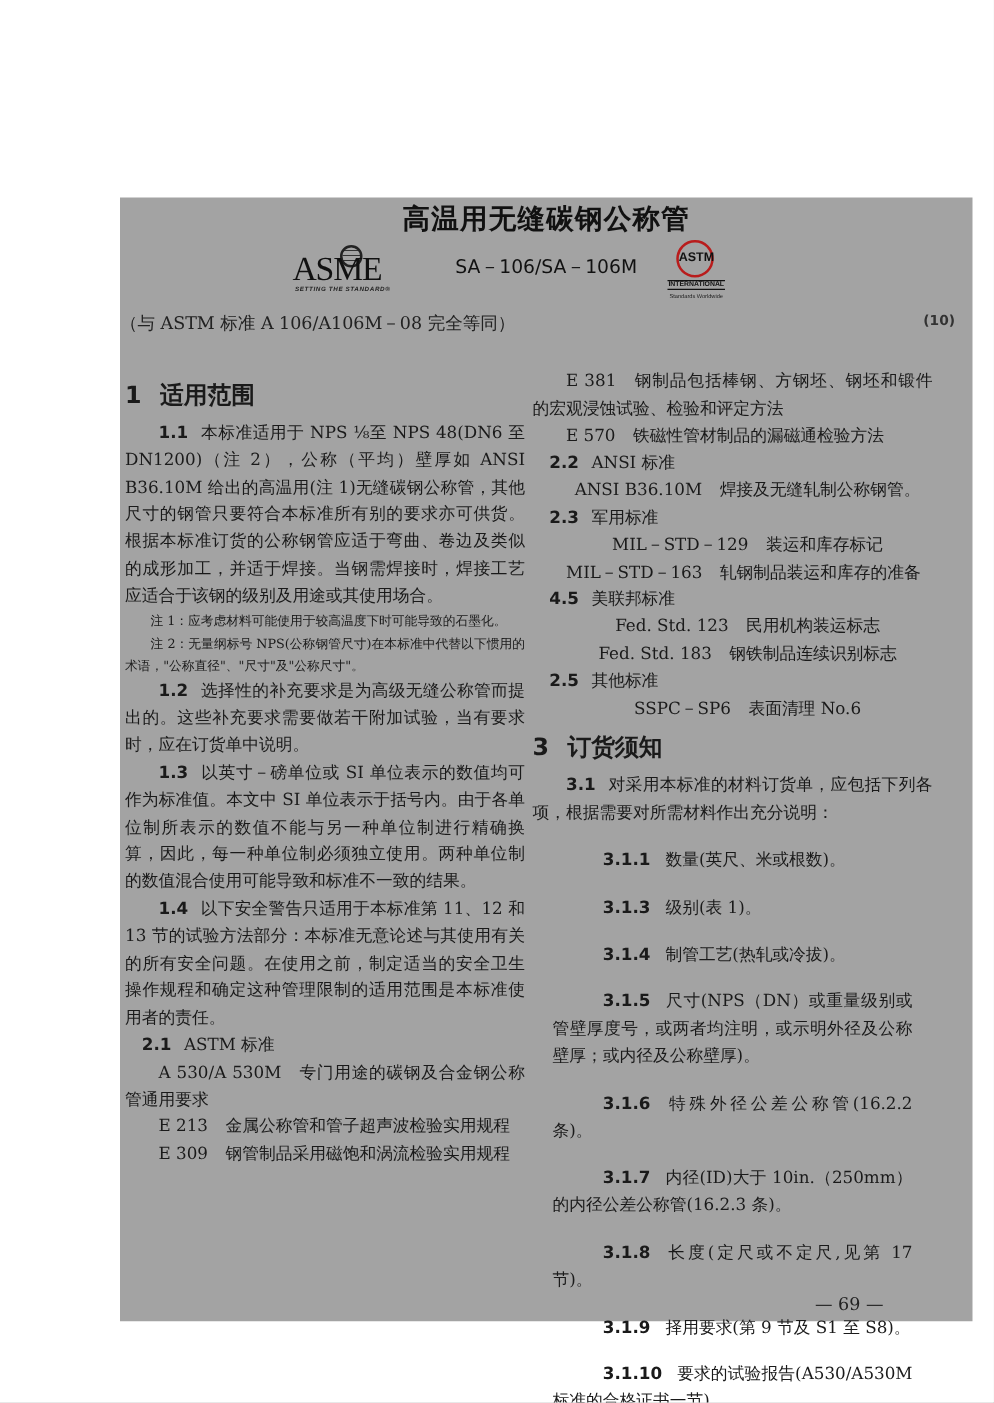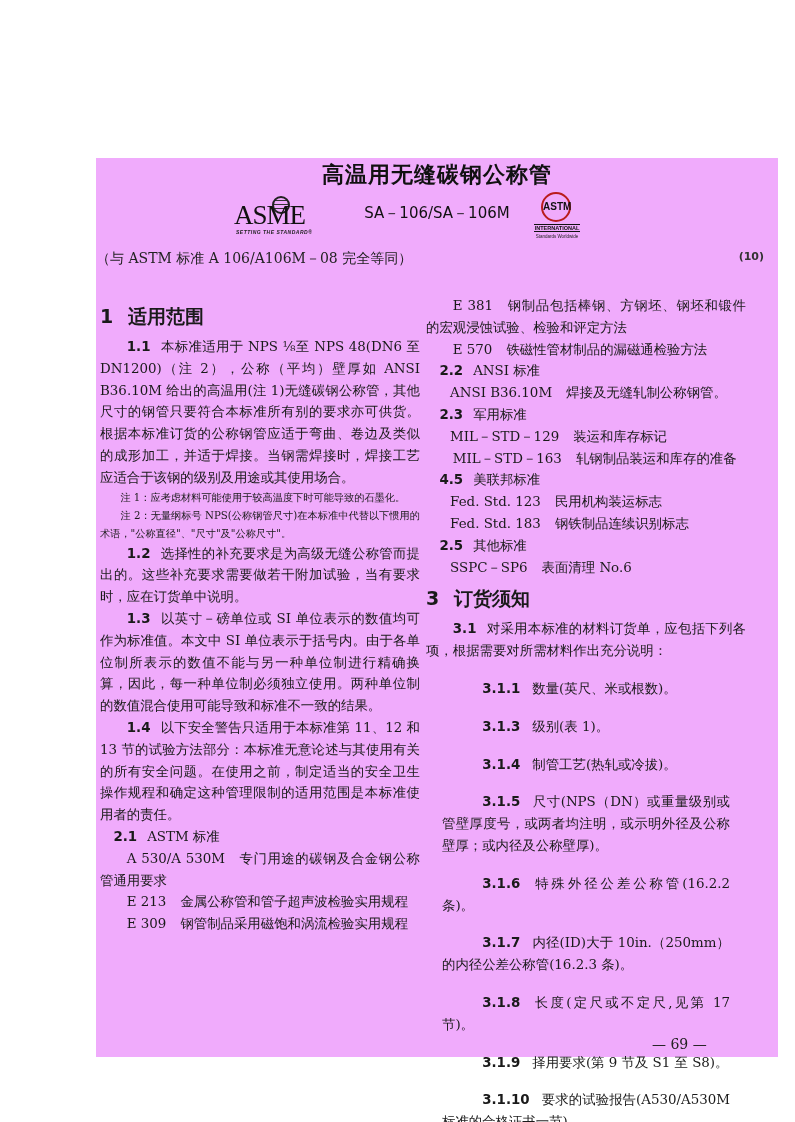--- a/index.html
+++ b/index.html
@@ -1,18 +1,18 @@
 <!DOCTYPE html>
 <html><head>
   <meta charset="utf-8">
   <style>
     html, body { margin: 0; padding: 0; background: #ffffff; }
     body { width: 795px; height: 1122px; position: relative; overflow: hidden;
            font-family: "DejaVu Serif", "Liberation Serif", serif; color: #1a1a1a; }
-    .page { position: absolute; left: 96px; top: 158px; width: 682px; height: 899px; background: #f0abfc; }
+    .page { position: absolute; left: 96px; top: 158px; width: 682px; height: 899px; background: #a3a3a3; }
     .title { position: absolute; left: 0; right: 0; top: 2px; text-align: center;
              font-family: "DejaVu Sans", "Liberation Sans", sans-serif; font-weight: bold;
              font-size: 22px; letter-spacing: 1px; color: #111; }
     .logo-row { position: absolute; top: 34px; left: 0; right: 0; height: 50px; }
     .asme { position: absolute; left: 138px; top: 4px; width: 120px; height: 44px; }
     .asme .word { position: absolute; left: 0; top: 4px; font-family: "Liberation Serif", serif;
                   font-size: 27px; letter-spacing: -1px; color: #111; }
     .asme .tag { position: absolute; left: 2px; top: 33px; font-family: "Liberation Sans", sans-serif;
                  font-size: 5px; font-style: italic; font-weight: bold; letter-spacing: 0.5px; color:#222; }
     .asme .globe { position: absolute; left: 38px; top: 0px; width: 18px; height: 18px;
@@ -38,21 +38,21 @@
     .h1 { font-family: "DejaVu Sans", "Liberation Sans", sans-serif; font-weight: bold; font-size: 19px;
           margin: 6px 0 8px 0; line-height: 24px; }
     .h1 .num { display: inline-block; width: 28px; }
     .p { text-indent: 2em; text-align: justify; margin: 0; }
     .p .n { font-family: "DejaVu Sans", "Liberation Sans", sans-serif; font-weight: bold; margin-right: 10px; }
     .note { font-size: 10.2px; line-height: 18px; text-indent: 2em; margin: 0; text-align: justify; }
     .sub { margin: 0; padding-left: 1em; }
     .sub .n { font-family: "DejaVu Sans", "Liberation Sans", sans-serif; font-weight: bold; margin-right: 10px; }
     .ref { margin: 0; text-indent: 2em; text-align: justify; }
     .ref .code { margin-right: 14px; }
-    .ref2 { margin: 0; padding-left: 1.8em; }
+    .ref2 { margin: 0; padding-left: 1.8em; text-align: center; }
     .ref2 .code { margin-right: 14px; }
     .item { margin: 16px; text-indent: 3em; text-align: justify; }
     .item .n { font-family: "DejaVu Sans", "Liberation Sans", sans-serif; font-weight: bold; margin-right: 12px; }
     .pagenum { position: absolute; left: 556px; top: 878px; font-size: 14px; color:#222; }
   </style>
 </head>
 <body>
 
 <div class="page">
   <div class="title">高温用无缝碳钢公称管</div>

